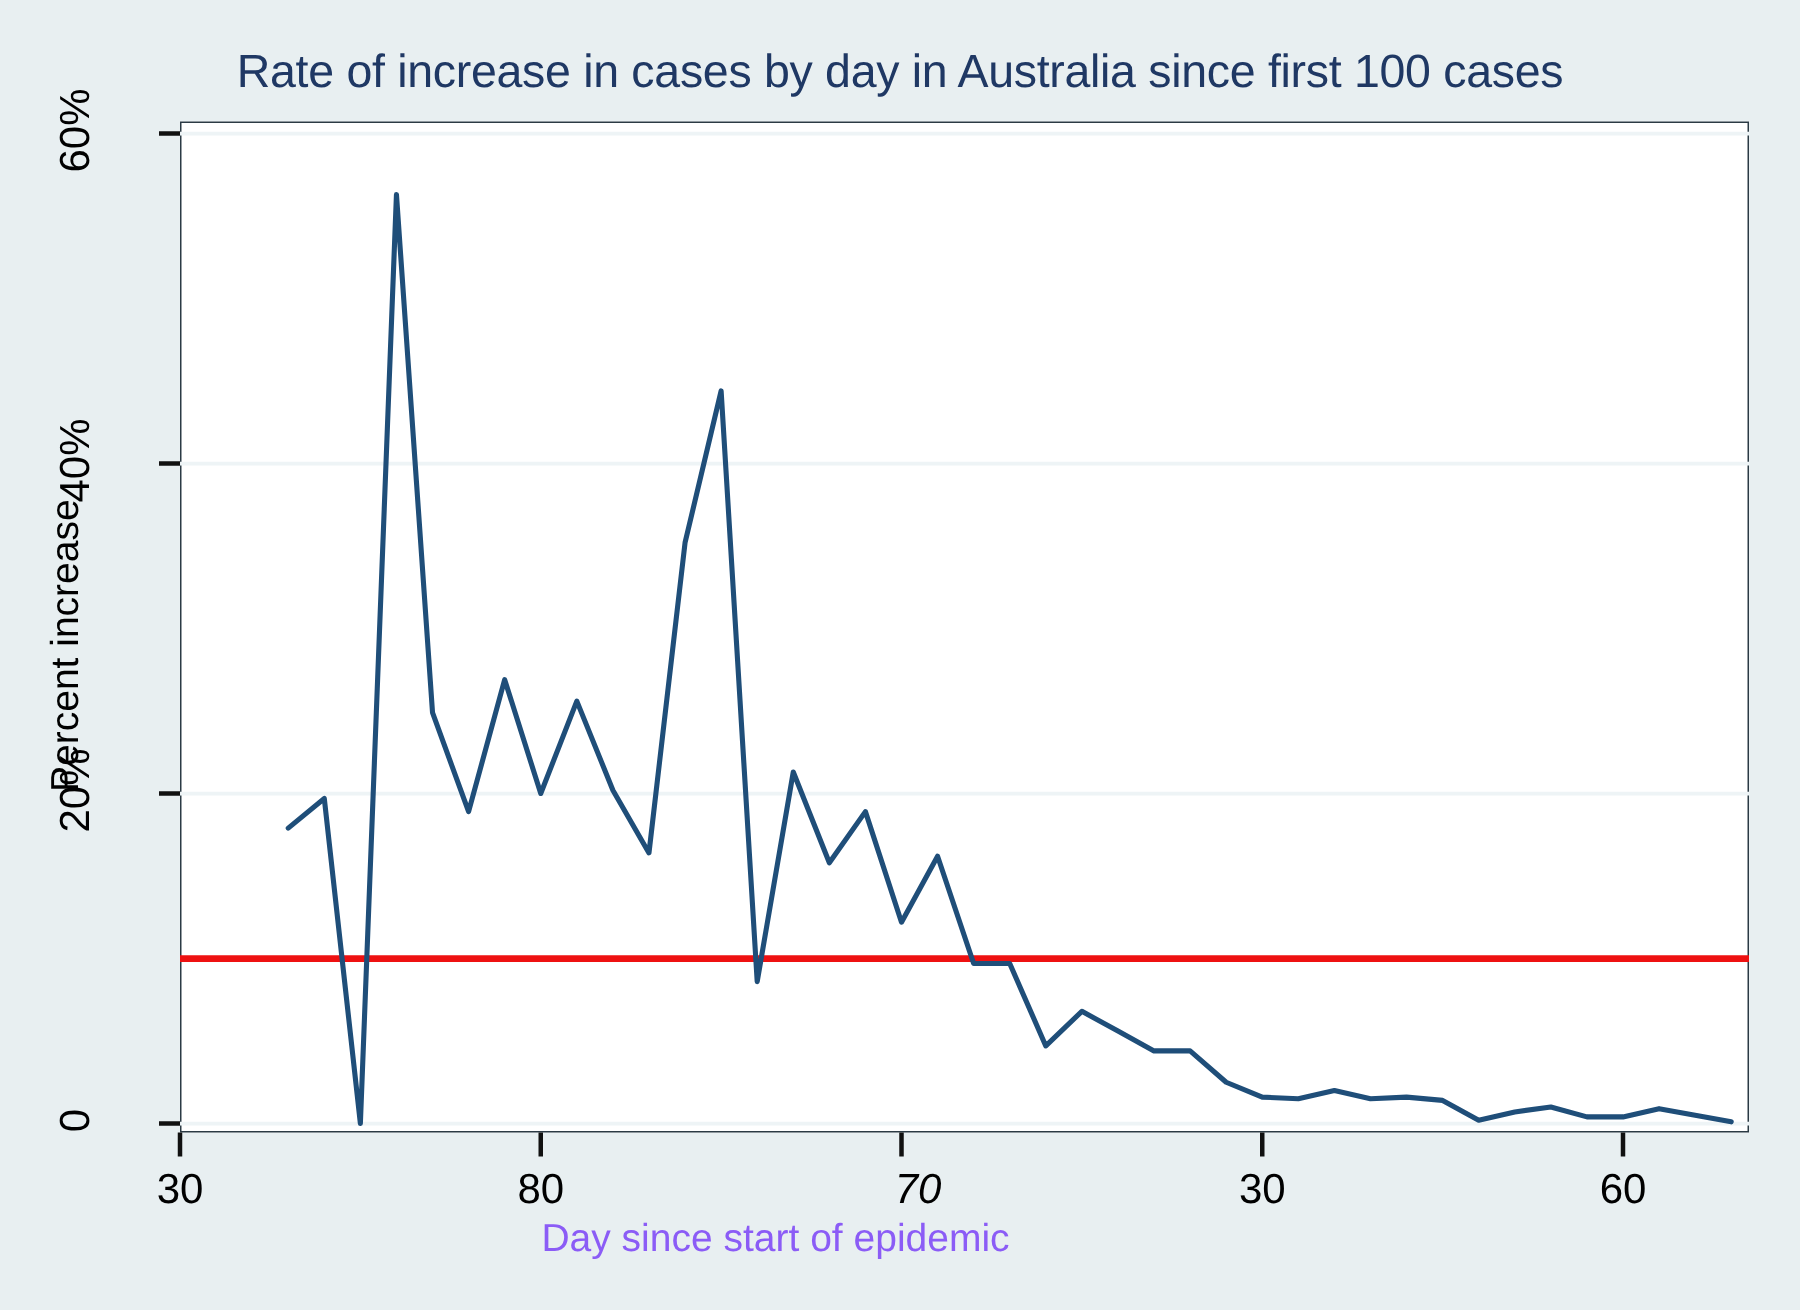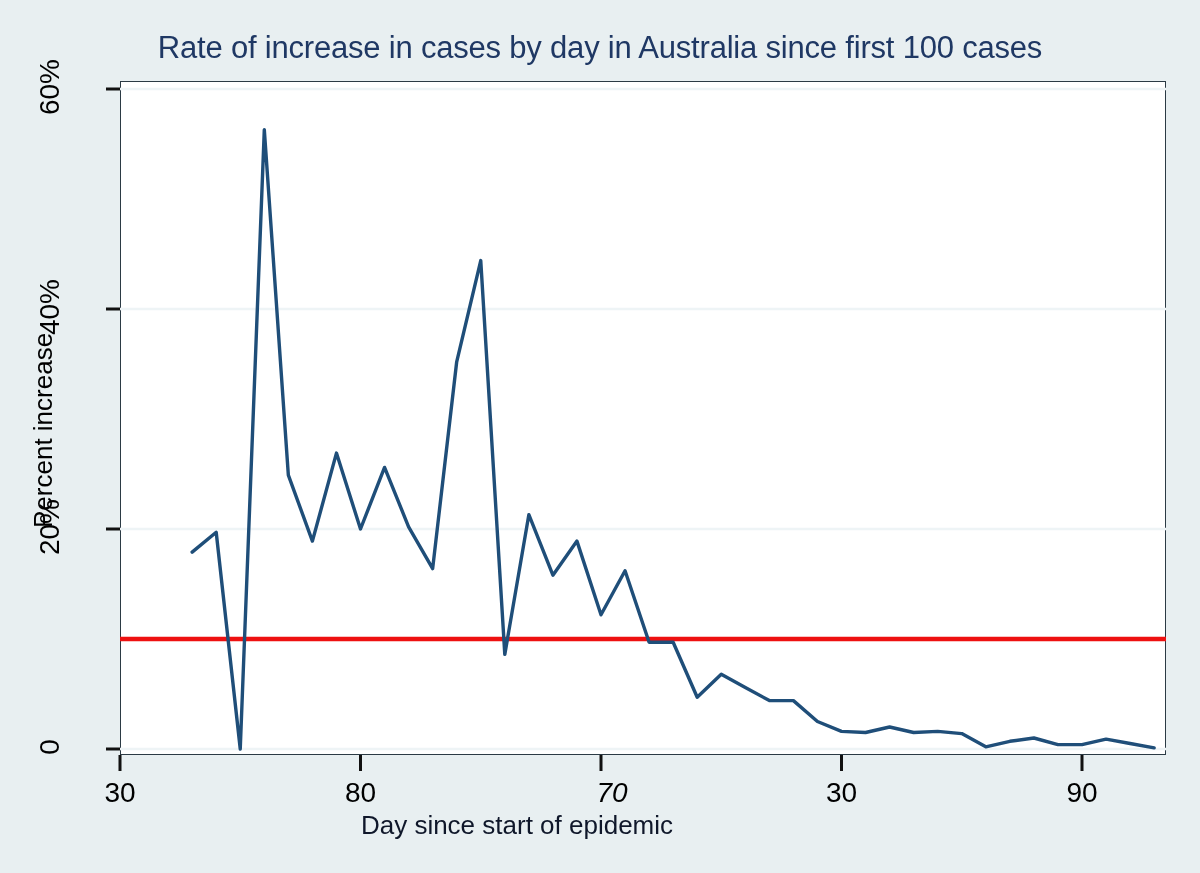--- a/index.html
+++ b/index.html
@@ -69,21 +69,21 @@
     transform: rotate(-90deg);
     transform-origin: left top;
   }
   #xlabel {
     position: absolute;
     left: 0;
     top: 810px;
     width: 1034px;
     text-align: center;
     font-size: 26px;
-    color: #0f172a;
+    color: #8b5cf6;
     white-space: nowrap;
   }
 </style>
 </head>
 <body>
 
 <div id="figure">
 
   <div id="chart-title">Rate of increase in cases by day in Australia since first 100 cases</div>
 
@@ -115,19 +115,19 @@
       <div class="ytick-label" style="left: 0px; top: 731px; width: 100px; text-align: center; transform: rotate(-90deg);">0</div>
       <div class="ytick-label" style="left: 0px; top: 511px; width: 100px; text-align: center; transform: rotate(-90deg);">20%</div>
       <div class="ytick-label" style="left: 0px; top: 291px; width: 100px; text-align: center; transform: rotate(-90deg);">40%</div>
       <div class="ytick-label" style="left: 0px; top: 71px; width: 100px; text-align: center; transform: rotate(-90deg);">60%</div>
     </div>
   <div id="xtick-labels">
       <div class="xtick-label" style="left: 70px; top: 777px; width: 100px;">30</div>
       <div class="xtick-label" style="left: 310.5px; top: 777px; width: 100px;">80</div>
       <div class="xtick-label" style="left: 562px; top: 777px; width: 100px; font-style: italic;">70</div>
       <div class="xtick-label" style="left: 791.5px; top: 777px; width: 100px;">30</div>
-      <div class="xtick-label" style="left: 1032px; top: 777px; width: 100px;">90</div>
+      <div class="xtick-label" style="left: 1032px; top: 777px; width: 100px;">60</div>
     </div>
 
   <div id="ylabel" style="left: 28px; top: 528px;">Percent increase</div>
   <div id="xlabel">Day since start of epidemic</div>
 
 </div>
 
 </body></html>

